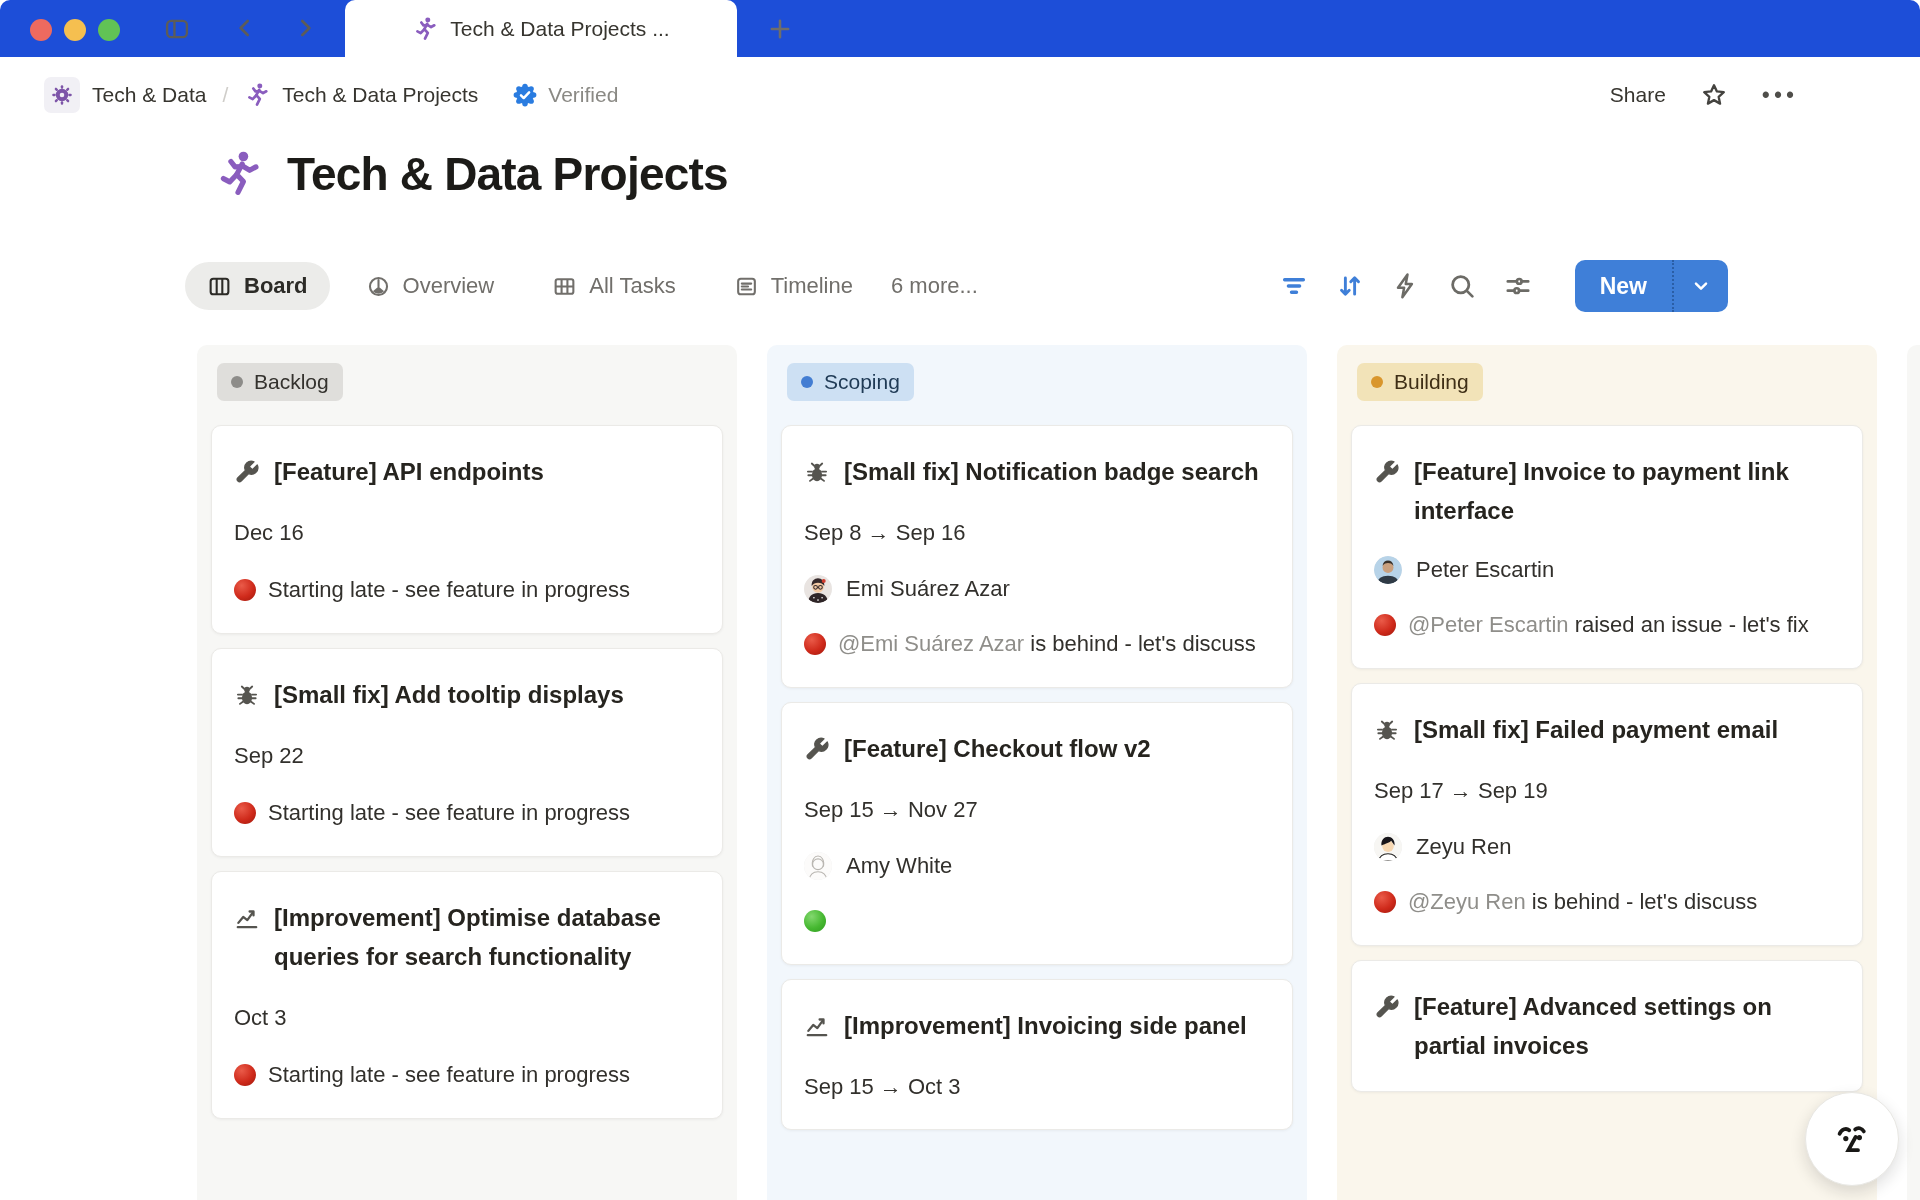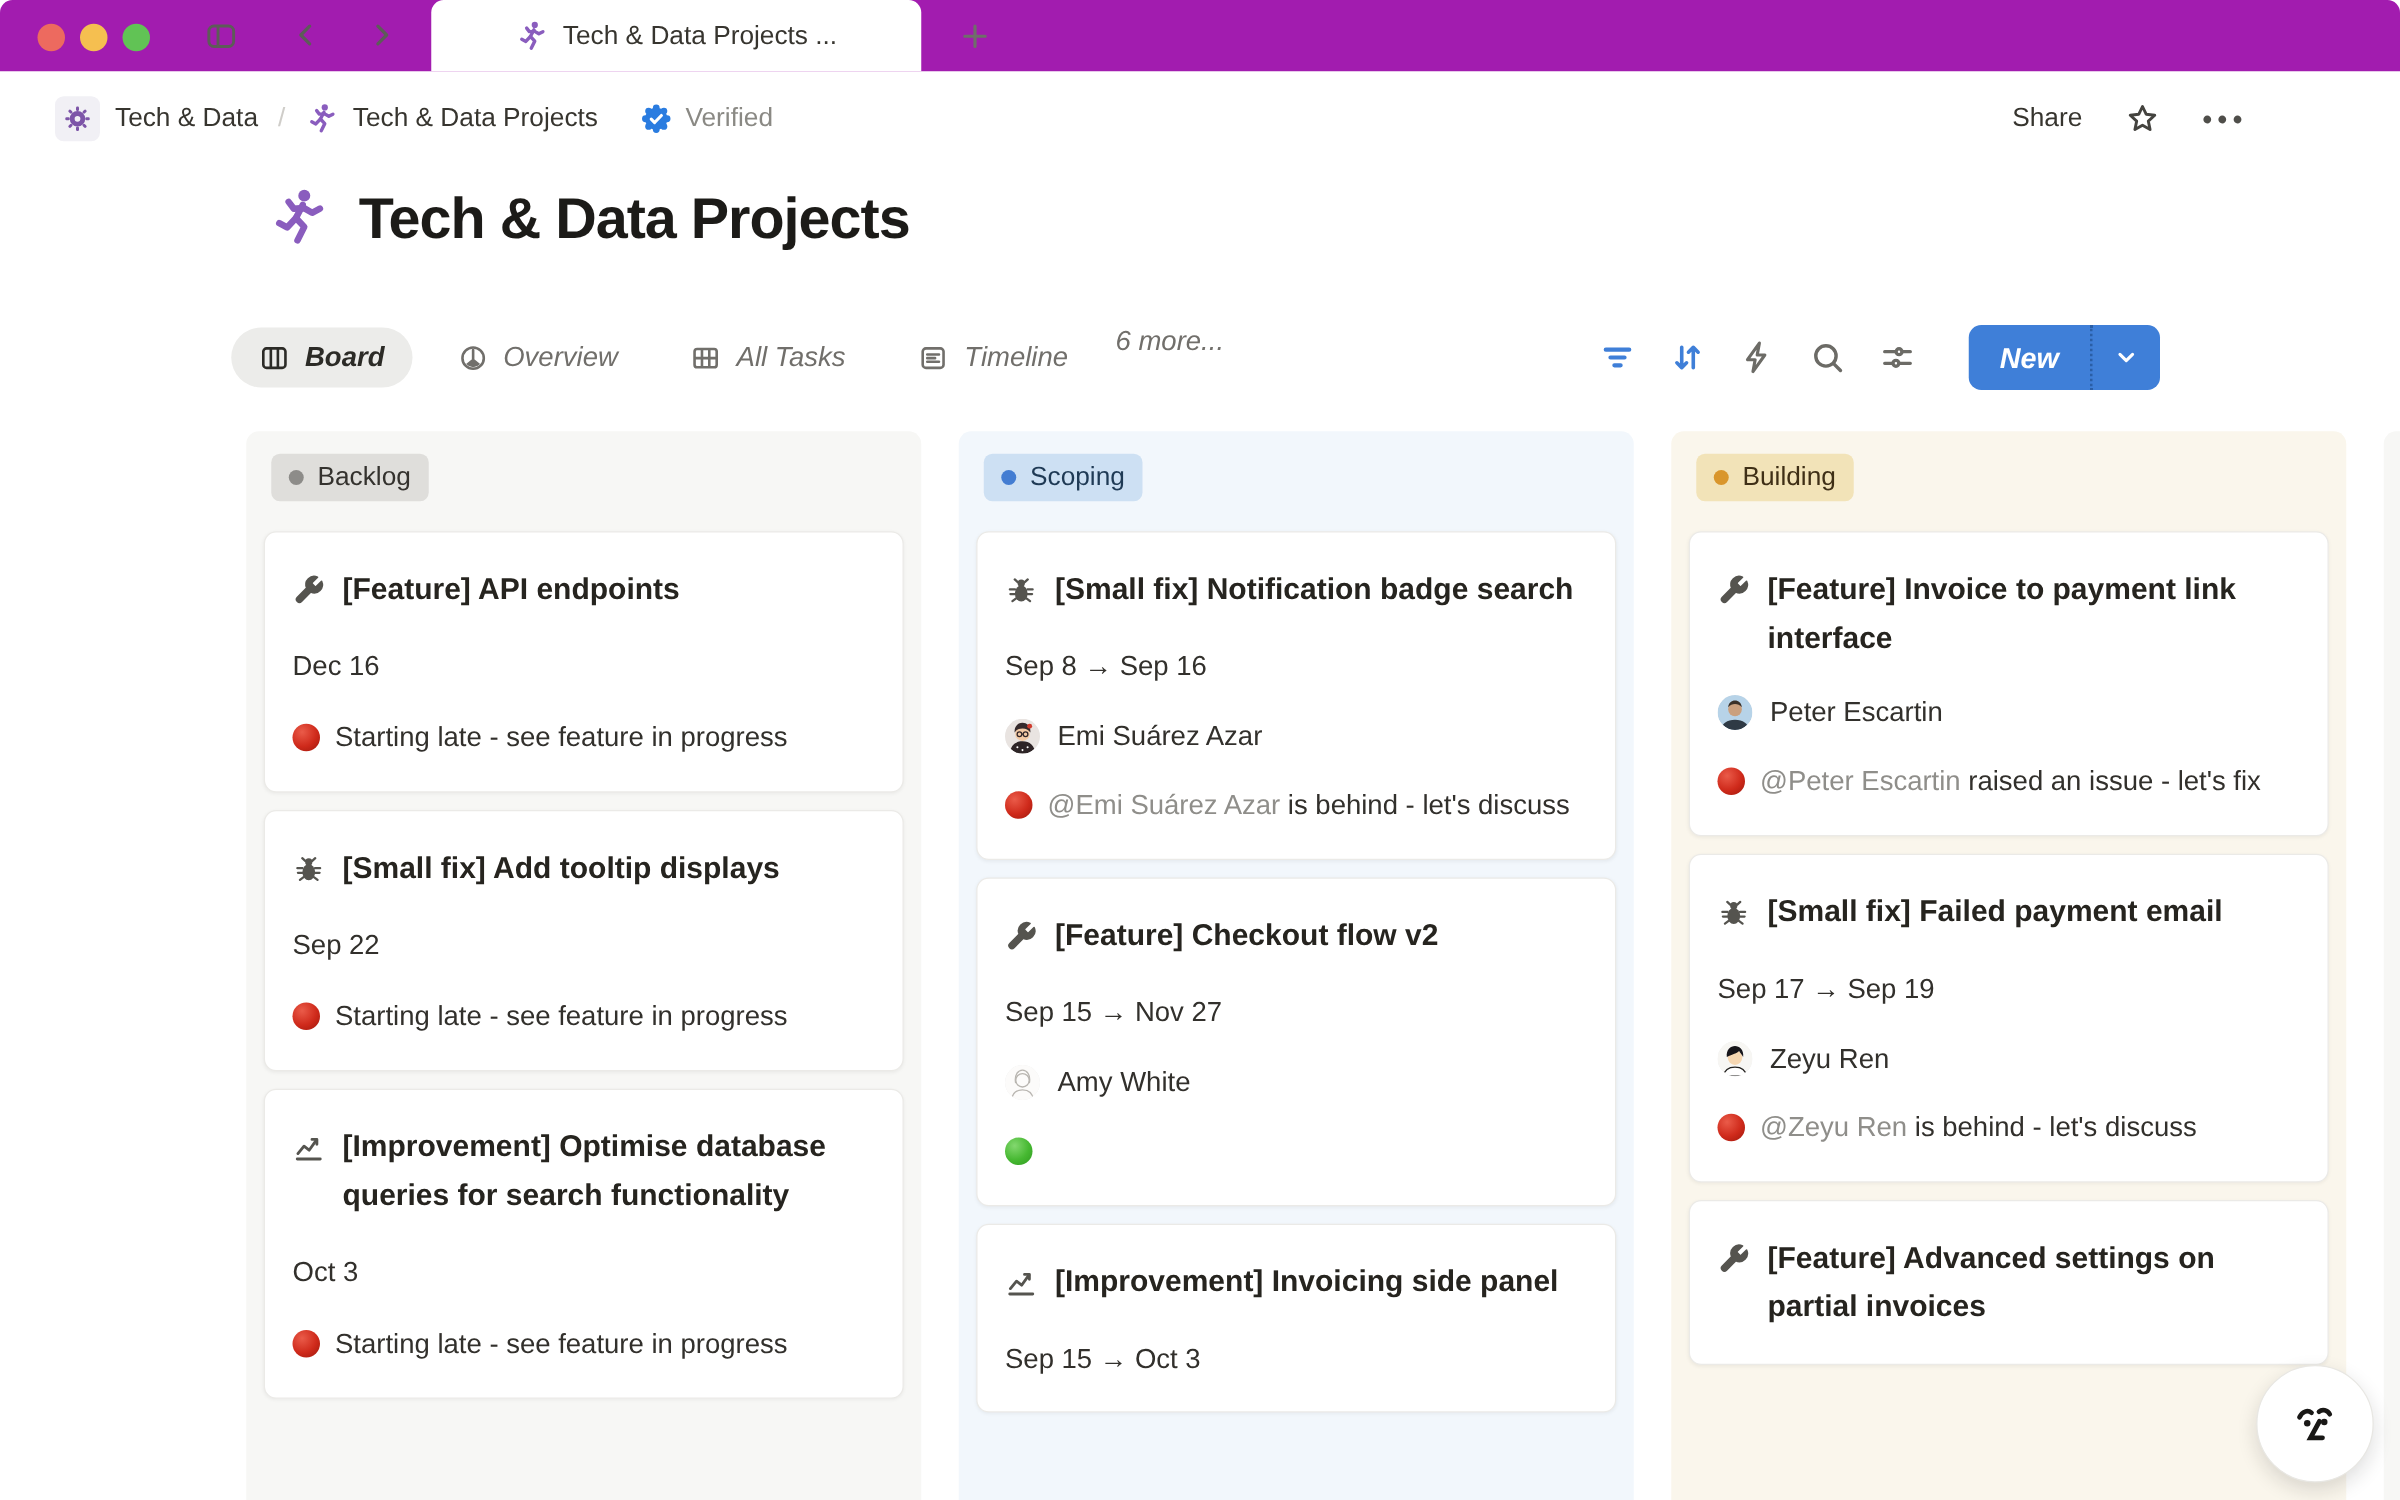--- a/index.html
+++ b/index.html
@@ -1,20 +1,20 @@
 <!DOCTYPE html>
 <html><head>
 <meta charset="utf-8">
 <style>
   html,body{margin:0;padding:0;overflow:hidden;}
   body{width:1920px;height:1200px;background:#fff;font-family:"Liberation Sans",sans-serif;color:#32302c;position:relative;}
   svg{display:block;}
 
   
-  .chrome{position:relative;height:57px;background:#a21caf;border-radius:10px 10px 0 0;padding-left:32px;}
+  .chrome{position:relative;height:57px;background:#1d4ed8;border-radius:10px 10px 0 0;padding-left:32px;}
   .light{position:absolute;top:19px;width:22px;height:22px;border-radius:50%;}
   .light.red{left:30px;background:#ed6a5f;}
   .light.yellow{left:64px;background:#f5bf50;}
   .light.green{left:98px;background:#61c355;}
   .chrome-ic{position:absolute;top:15px;color:#5d5c58;}
   .ic-sidebar{left:163px;}
   .ic-back{left:232px;}
   .ic-fwd{left:292px;}
   .ic-plus{left:766px;top:15px;color:#6f6e6a;}
   .tab{position:absolute;left:345px;top:0;width:392px;height:57px;background:#fff;border-radius:10px 10px 0 0;display:flex;align-items:center;justify-content:center;gap:12px;}
@@ -35,21 +35,21 @@
   .share{font-size:21px;color:#37352f;}
   .star{width:28px;height:28px;color:#44433f;}
   .dots{font-size:23px;letter-spacing:4px;color:#4f4e4a;}
 
   
   .title-row{display:flex;align-items:center;gap:24px;padding-left:213px;margin-top:6px;height:70px;}
   .title-row .runner{width:50px;height:50px;color:#8a5dbe;}
   h1{margin:0;font-size:46px;font-weight:700;color:#1c1b18;letter-spacing:-0.8px;}
 
   
-  .views-row{margin-top:51px;padding:0 192px 0 185px;display:flex;height:52px;font-style:italic;}
+  .views-row{margin-top:51px;padding:0 192px 0 185px;display:flex;align-items:center;height:52px;}
   .view-tabs{display:flex;align-items:center;gap:14px;}
   .vtab{display:flex;align-items:center;gap:12px;padding:11px 22px;border-radius:26px;font-size:22px;color:#716f6b;font-weight:500;cursor:default;}
   .vtab svg{width:25px;height:25px;}
   .vtab.active{background:#ececea;color:#2c2b27;font-weight:600;}
   .more{margin-left:16px;font-size:22px;color:#716f6b;}
   .toolbar{margin-left:auto;display:flex;align-items:center;gap:26px;}
   .tool{width:30px;height:30px;color:#6c6b66;cursor:default;}
   .tool.blue{color:#3f7fd8;}
   .new-btn{margin-left:16px;display:flex;align-items:stretch;background:#3f7fd8;border-radius:10px;height:52px;color:#fff;overflow:hidden;cursor:default;}
   .new-main{display:flex;align-items:center;padding:16px 25px;font-size:23px;font-weight:600;}

